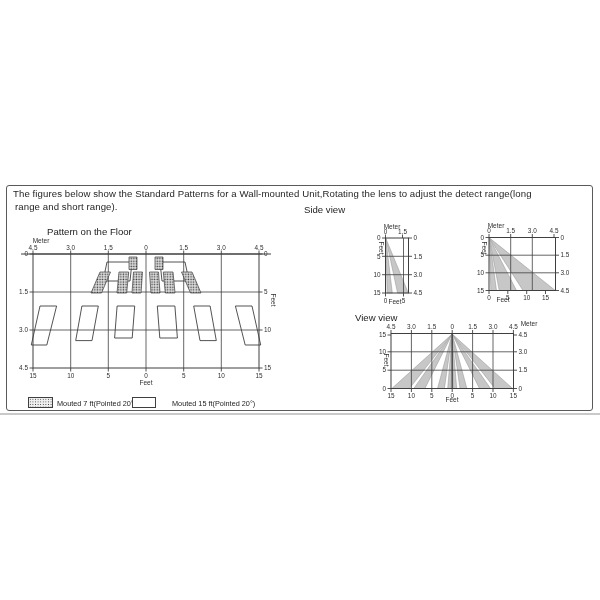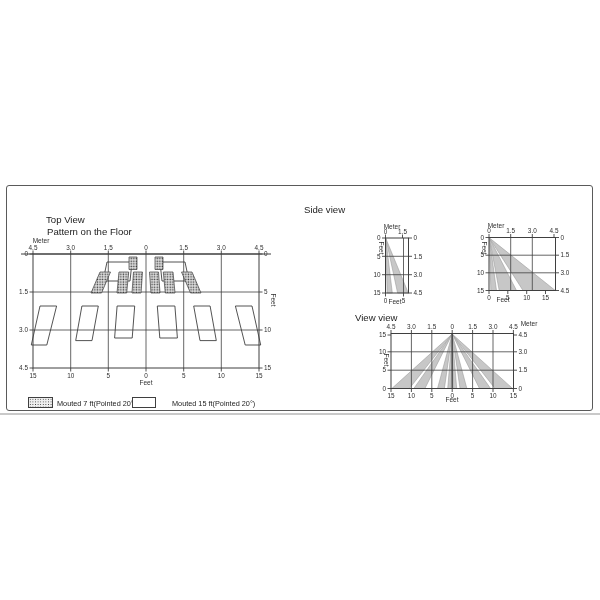--- a/index.html
+++ b/index.html
@@ -28,22 +28,25 @@
   svg.diagrams{position:absolute;left:0;top:0;}
   svg text{fill:#2e2e2e;}
 </style>
 </head>
 <body>
 
 <div class="page">
 
   <div class="content-box"></div>
 
-
-  <div class="fig-title t-top1">Top View</div>
+  <div class="header-text">
+    <div>The figures below show the Standard Patterns for a Wall-mounted Unit,Rotating the lens to adjust the detect range(long</div>
+    <div class="l2">range and short range).</div>
+  </div>
+
   <div class="fig-title t-top2">Pattern on the Floor</div>
   <div class="fig-title t-side">Side view</div>
   <div class="fig-title t-front">View view</div>
 
   <svg class="diagrams" id="diagrams" width="600" height="600" viewBox="0 0 600 600">
     <defs>
       <pattern id="hatchpat" patternUnits="userSpaceOnUse" width="2.6" height="2.6">
         <rect width="2.6" height="2.6" fill="#efefef"></rect>
         <rect x="0.5" y="0.5" width="1.5" height="1.5" fill="#3c3c3c"></rect>
       </pattern>

